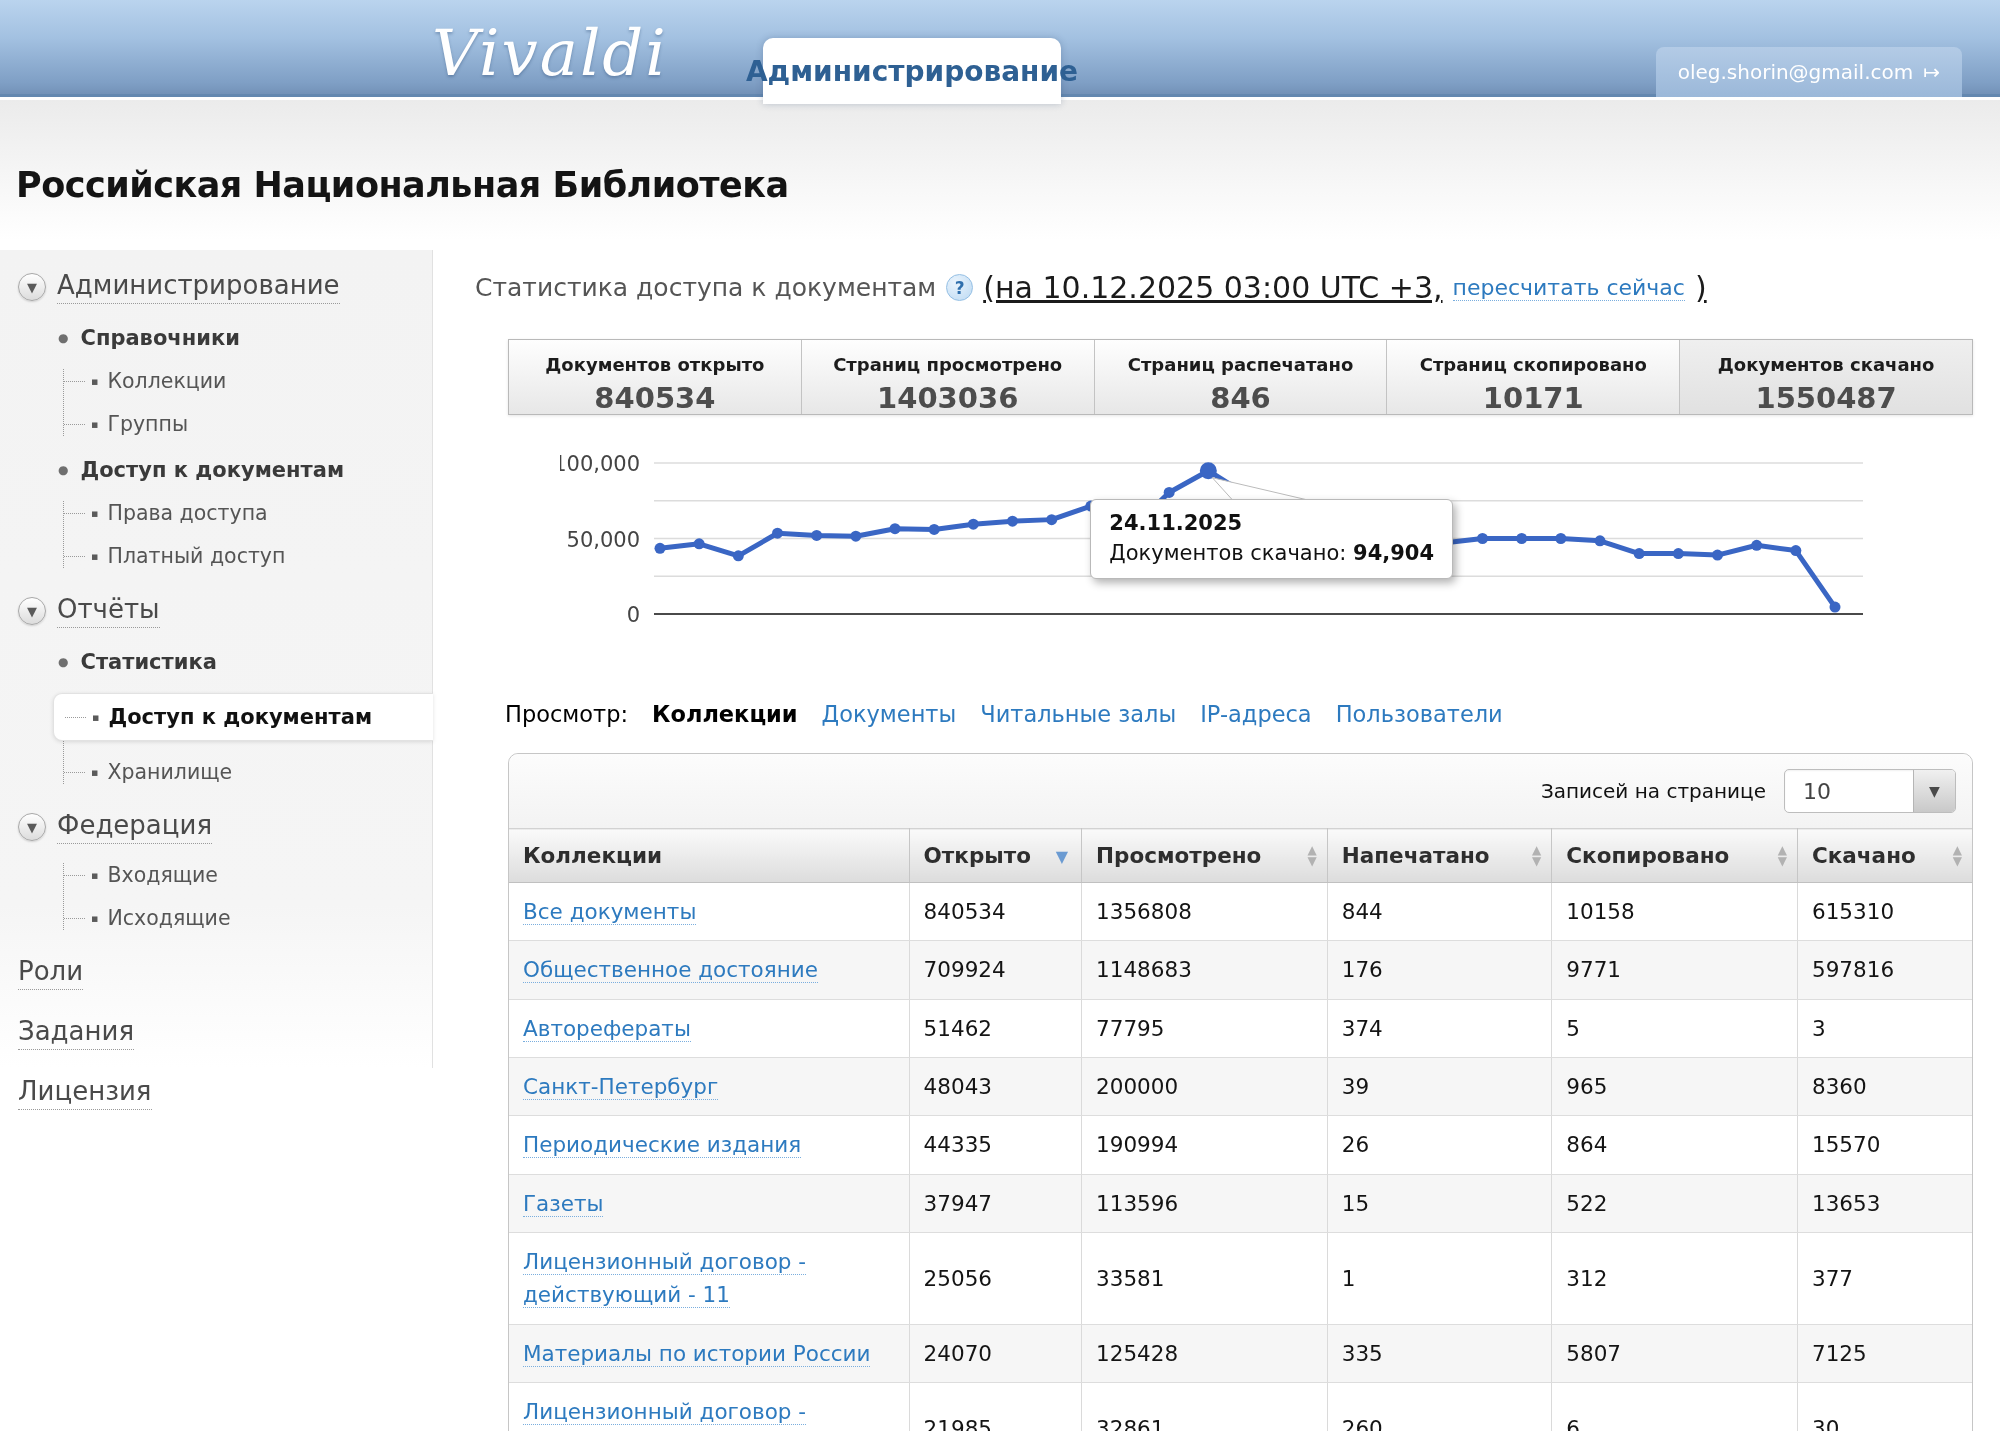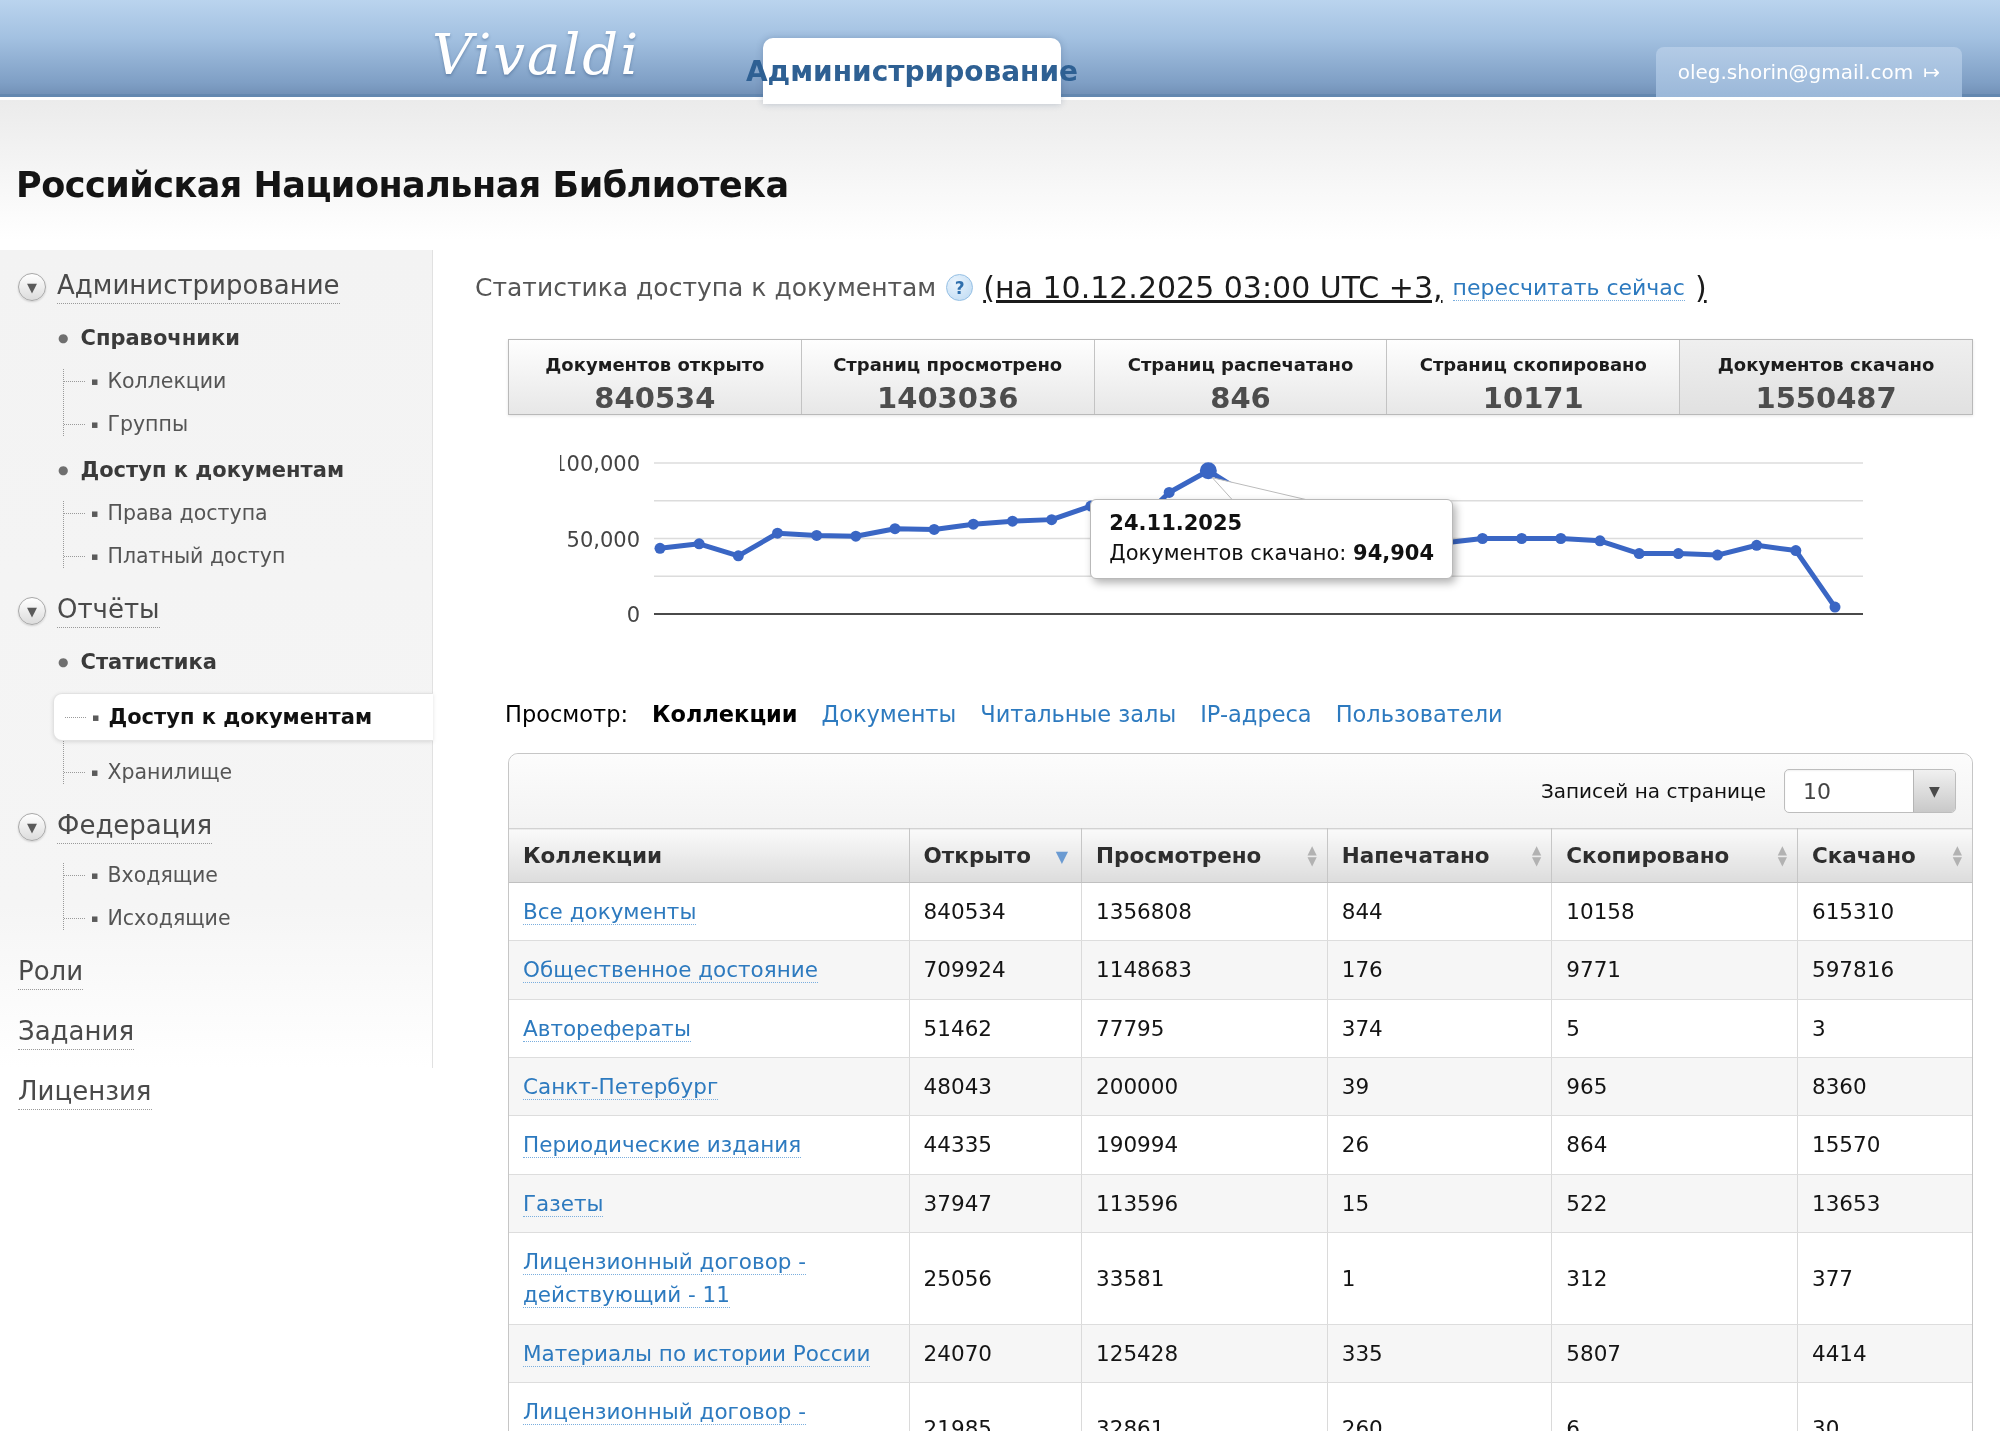--- a/index.html
+++ b/index.html
@@ -4,22 +4,22 @@
 <style>
   * { margin:0; padding:0; box-sizing:border-box; }
   html,body { width:2000px; height:1431px; overflow:hidden; background:#fff;
               font-family:"DejaVu Sans", sans-serif; }
   body { position:relative; }
 
   
   .header { position:absolute; left:0; top:0; width:2000px; height:97px;
     background:linear-gradient(180deg,#bad4ee 0%, #a3c1e1 40%, #7f9fc5 88%, #7392b8 100%);
     border-bottom:3px solid #6488b0; z-index:1; }
-  .logo { position:absolute; left:432px; top:22px; font-family:"DejaVu Serif", serif;
-    font-style:italic; font-size:56px; color:#ffffff; letter-spacing:2px;
+  .logo { position:absolute; left:432px; top:16px; font-family:"DejaVu Serif", serif;
+    font-style:italic; font-size:64px; color:#ffffff; letter-spacing:2px;
     text-shadow:0 2px 3px rgba(60,90,130,.45); }
   .top-tab { position:absolute; left:763px; top:38px; width:298px; height:66px;
     background:#ffffff; border-radius:10px 10px 0 0; z-index:6;
     box-shadow:0 0 7px rgba(30,60,100,.25);
     display:flex; align-items:center; justify-content:center;
     font-size:28px; font-weight:bold; color:#2e6093; }
   .email-badge { position:absolute; right:38px; top:47px; height:50px; z-index:5;
     background:linear-gradient(#b3cbe6,#9bb8d9); border-radius:8px 8px 0 0;
     display:flex; align-items:center; gap:10px; padding:0 22px;
     color:#ffffff; font-size:20px; }
@@ -411,21 +411,21 @@
           <td>1</td>
           <td>312</td>
           <td>377</td>
         </tr>
         <tr class="even">
           <td><span class="rowlink">Материалы по истории России</span></td>
           <td>24070</td>
           <td>125428</td>
           <td>335</td>
           <td>5807</td>
-          <td>4414</td>
+          <td>7125</td>
         </tr>
         <tr>
           <td><span class="rowlink">Лицензионный договор - действующий - 10</span></td>
           <td>21985</td>
           <td>32861</td>
           <td>260</td>
           <td>6</td>
           <td>30</td>
         </tr>
 

